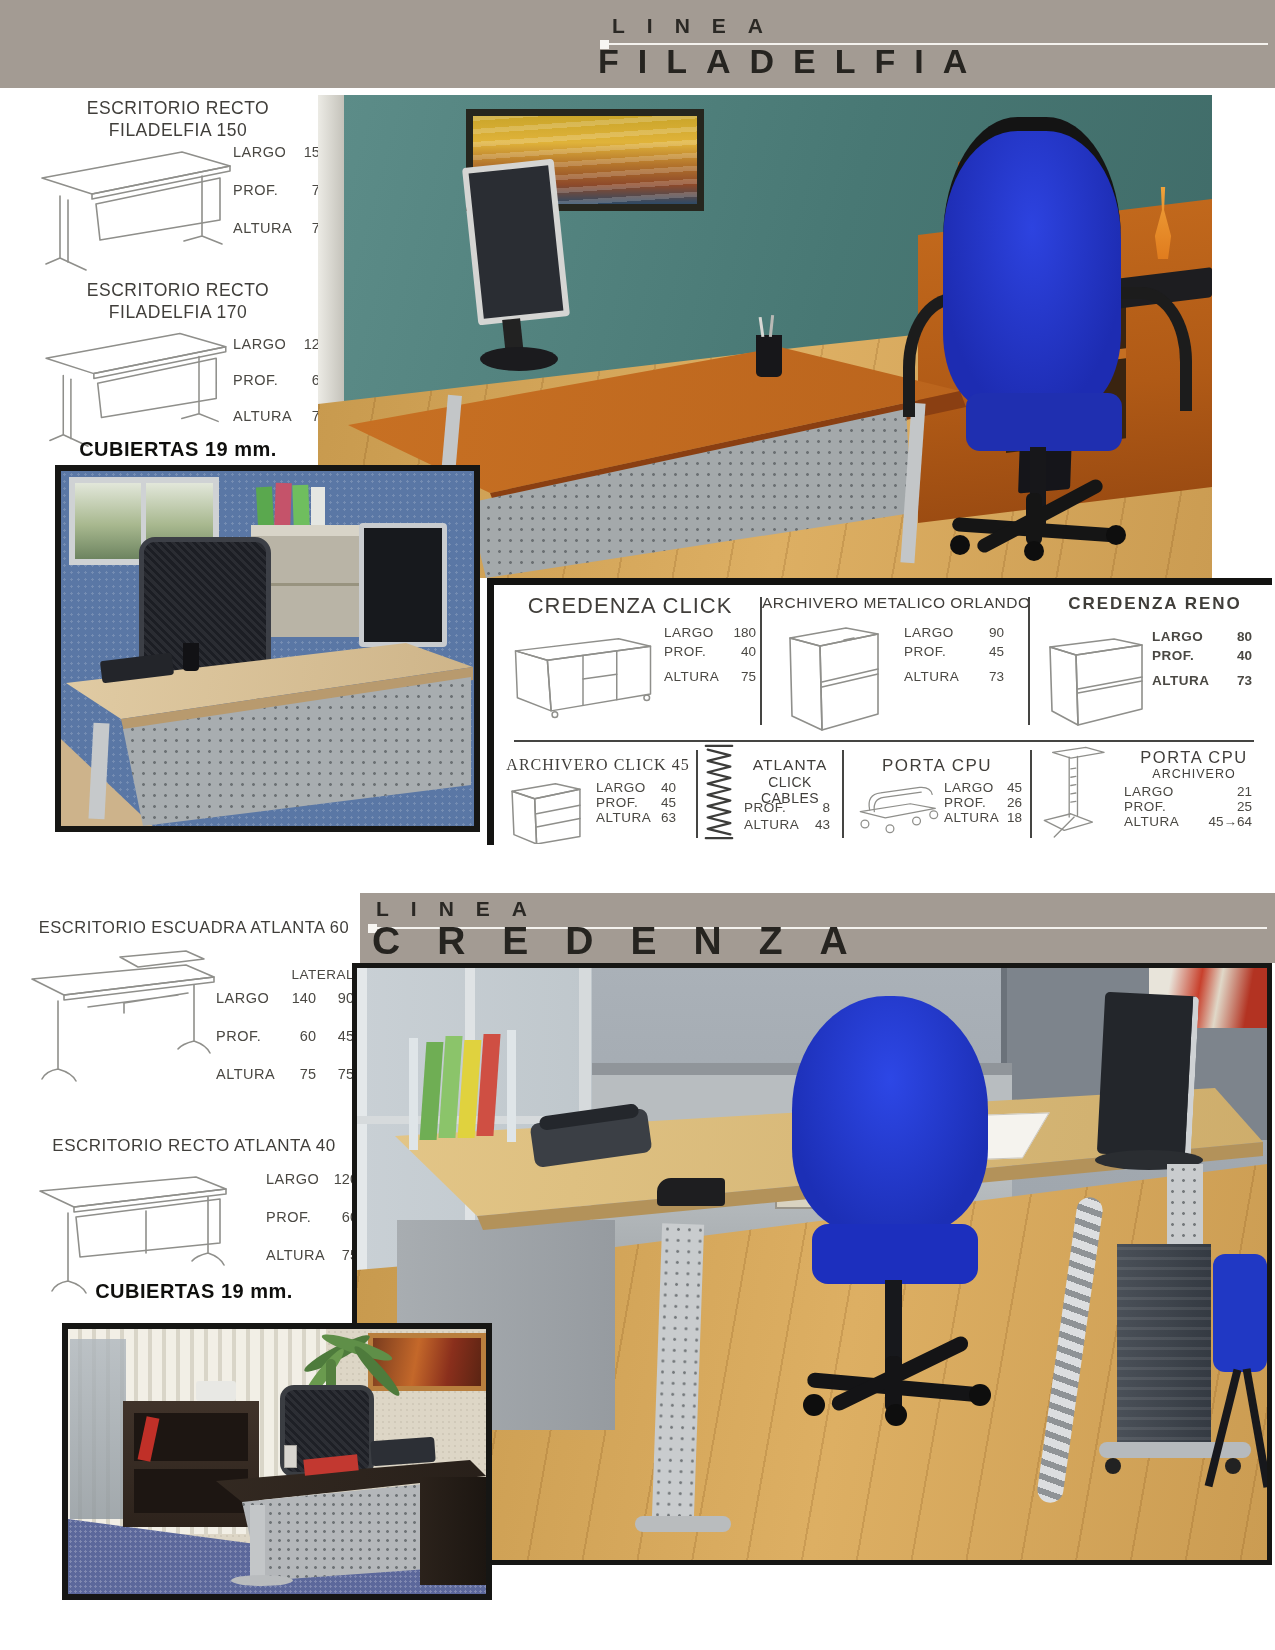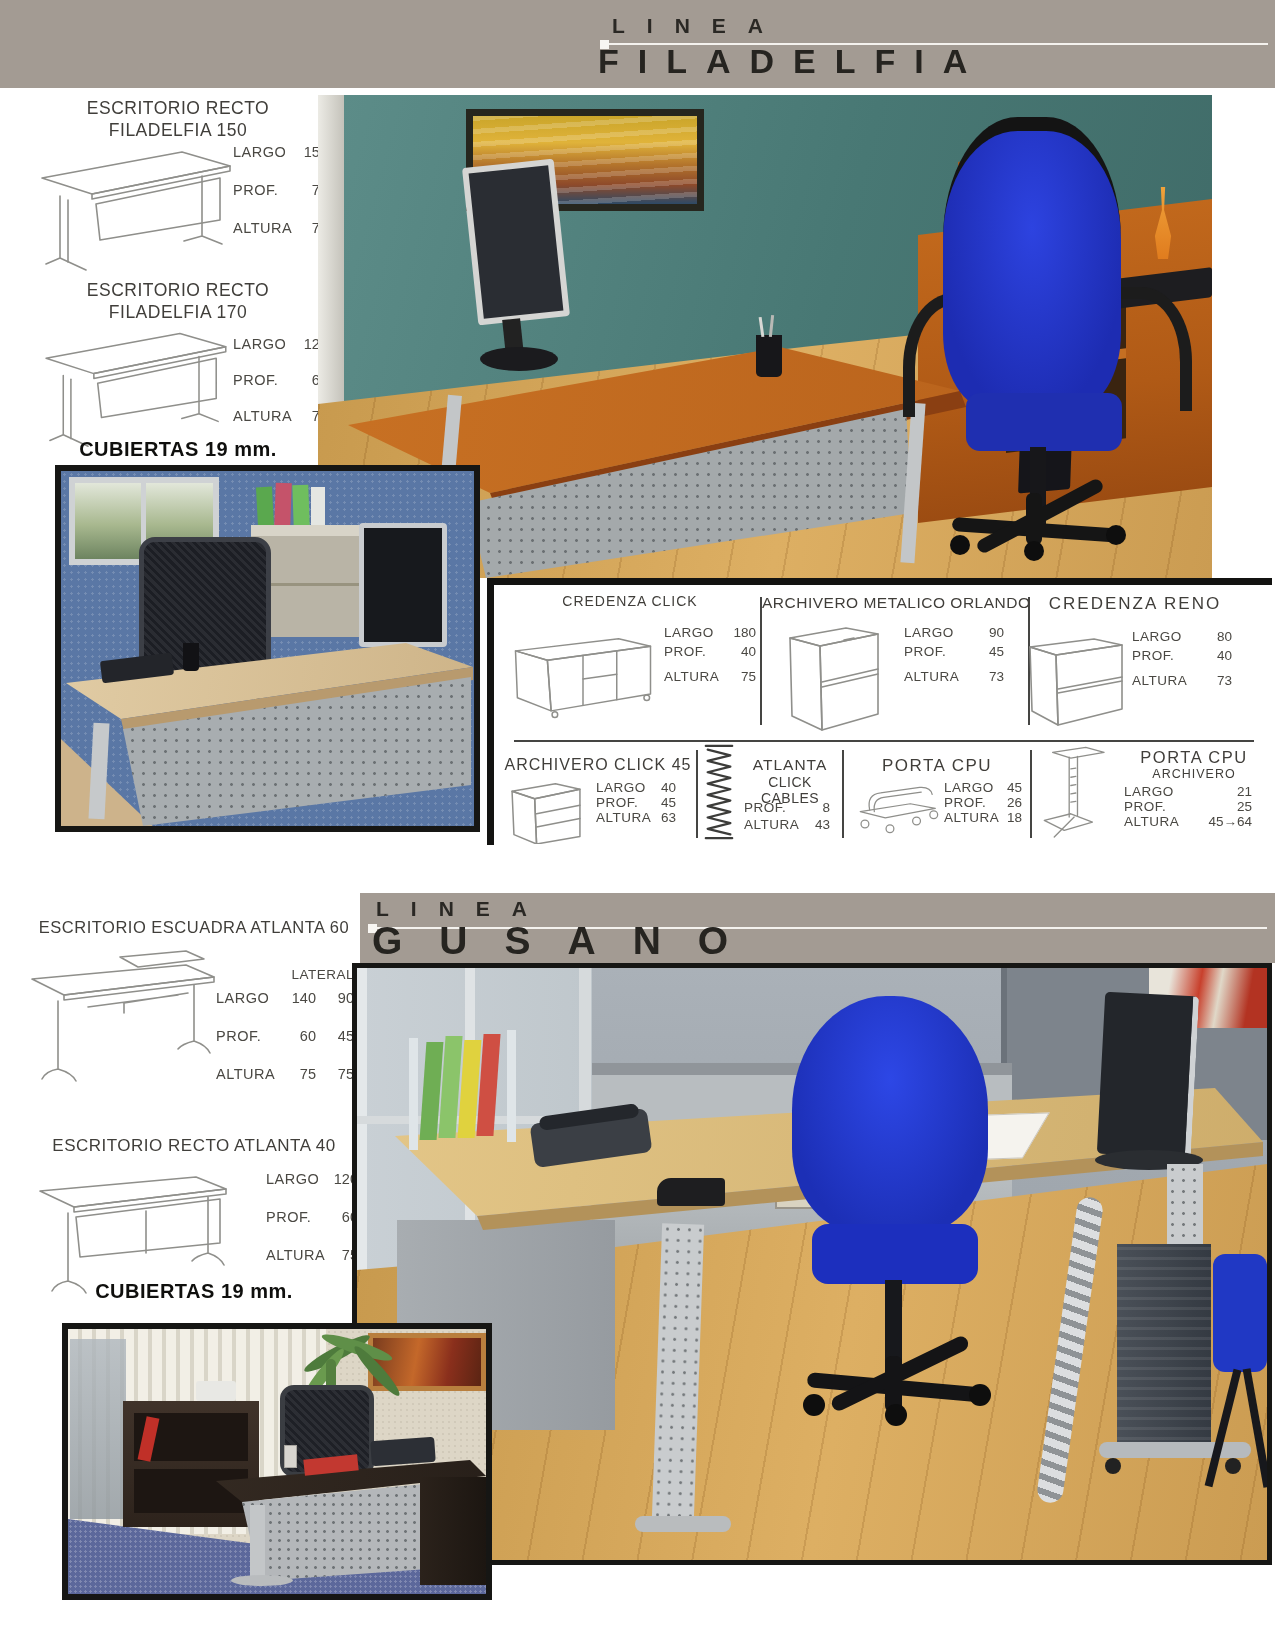--- a/index.html
+++ b/index.html
@@ -209,21 +209,21 @@
     <div style="left:122px;top:172px;width:16px;height:28px;background:#121215;border-radius:0 0 4px 4px;"></div>
   </div>
 
   <div class="acc-panel">
 
     <div class="acc-row" style="top:0;height:155px;">
       <div class="vdiv" style="left:266px;top:12px;height:128px;"></div>
       <div class="vdiv" style="left:534px;top:12px;height:128px;"></div>
 
       <div class="acc-sec" style="left:6px;width:260px;">
-        <div class="acc-title" style="top:8px;font-size:14px;">CREDENZA CLICK</div>
+        <div class="acc-title" style="top:8px;font-size:22px;">CREDENZA CLICK</div>
         <svg class="drawing" style="left:8px;top:38px;" width="150" height="112" viewBox="0 0 160 100">
           <polygon points="8,20 118,7 152,15 42,30"></polygon>
           <polygon points="42,30 152,15 152,66 46,84"></polygon>
           <polygon points="8,20 42,30 46,84 10,70"></polygon>
           <line x1="80" y1="25" x2="80" y2="78"></line>
             <line x1="116" y1="20" x2="116" y2="72"></line>
           <line x1="80" y1="50" x2="116" y2="45"></line>
           <circle cx="50" cy="88" r="3"></circle>
             <circle cx="148" cy="70" r="3"></circle>
         </svg>
@@ -262,21 +262,21 @@
               <span class="sl">PROF.</span>
               <span class="sv">45</span>
             </div>
           <div class="srow">
               <span class="sl">ALTURA</span>
               <span class="sv">73</span>
             </div>
         </div>
       </div>
 
-      <div class="acc-sec" style="left:520px;width:242px;">
+      <div class="acc-sec" style="left:540px;width:242px;font-weight:bold;">
         <div class="acc-title" style="top:9px;font-size:17px;letter-spacing:2px;">CREDENZA RENO</div>
         <svg class="drawing" style="left:12px;top:44px;" width="100" height="104" viewBox="0 0 100 100">
           <polygon points="4,16 68,8 96,14 30,24"></polygon>
           <polygon points="30,24 96,14 96,78 32,94"></polygon>
           <polygon points="4,16 30,24 32,94 6,80"></polygon>
           <line x1="32" y1="58" x2="96" y2="46"></line>
             <line x1="32" y1="62" x2="96" y2="50"></line>
         </svg>
         <div class="specs acc-specs" style="left:118px;top:44px;width:100px;">
           <div class="srow" style="margin-bottom:4px;">
@@ -296,21 +296,21 @@
     </div>
 
     <div class="hdiv"></div>
 
     <div class="acc-row" style="top:157px;height:103px;">
       <div class="vdiv" style="left:202px;top:8px;height:88px;"></div>
       <div class="vdiv" style="left:348px;top:8px;height:88px;"></div>
       <div class="vdiv" style="left:536px;top:8px;height:88px;"></div>
 
       <div class="acc-sec" style="left:6px;width:196px;">
-        <div class="acc-title" style="top:14px;font-size:16px;">ARCHIVERO CLICK 45</div>
+        <div class="acc-title" style="top:14px;font-size:16px;font-family:Liberation Serif, serif;">ARCHIVERO CLICK 45</div>
         <svg class="drawing" style="left:8px;top:36px;" width="76" height="66" viewBox="0 0 80 70">
           <polygon points="4,14 50,6 76,12 28,22"></polygon>
           <polygon points="28,22 76,12 76,62 30,70"></polygon>
           <polygon points="4,14 28,22 30,70 6,60"></polygon>
           <line x1="30" y1="38" x2="76" y2="29"></line>
             <line x1="30" y1="52" x2="76" y2="43"></line>
         </svg>
         <div class="specs acc-specs" style="left:96px;top:38px;width:80px;">
           <div class="srow">
               <span class="sl">LARGO</span>
@@ -403,21 +403,21 @@
             </div>
         </div>
       </div>
     </div>
   </div>
 
   <div class="band band-atl">
     <div class="linea" style="left:16px;top:4px;">LINEA</div>
     <div class="band-square" style="left:8px;top:31px;"></div>
     <div class="band-underline" style="left:17px;top:34px;width:890px;"></div>
-    <div class="bigname name-atl">GUSANO</div>
+    <div class="bigname name-atl">CREDENZA</div>
   </div>
 
   <section class="prod" style="left:28px;top:905px;width:332px;height:200px;">
     <div class="prod-title" style="top:12px;font-size:16.5px;">ESCRITORIO ESCUADRA ATLANTA 60</div>
     <svg class="drawing" style="left:0px;top:44px;" width="212" height="152" viewBox="0 0 212 152">
       <polygon points="92,8 158,2 176,10 110,18"></polygon>
       <polygon points="4,30 158,16 186,28 36,46"></polygon>
       <polygon points="36,46 186,28 186,33 36,51"></polygon>
       <path d="M30,52 V120 M30,120 Q18,122 14,130 M30,120 Q44,124 48,132"></path>
       <path d="M166,36 V92 M166,92 Q178,96 182,104 M166,92 Q154,95 150,100"></path>

